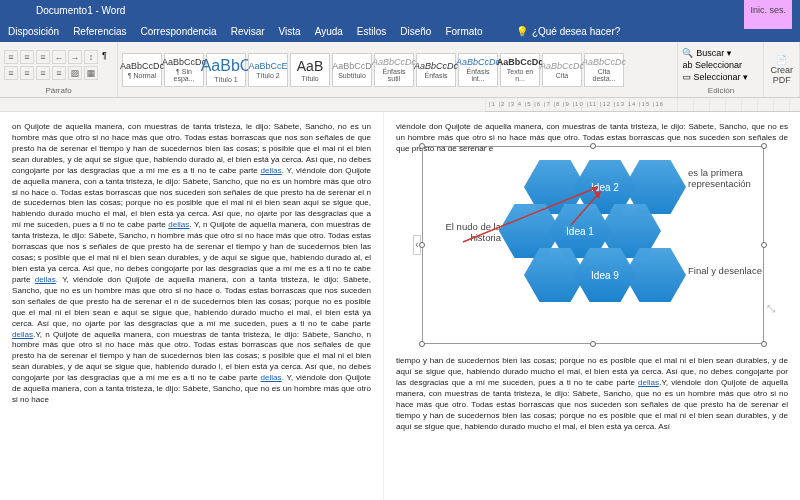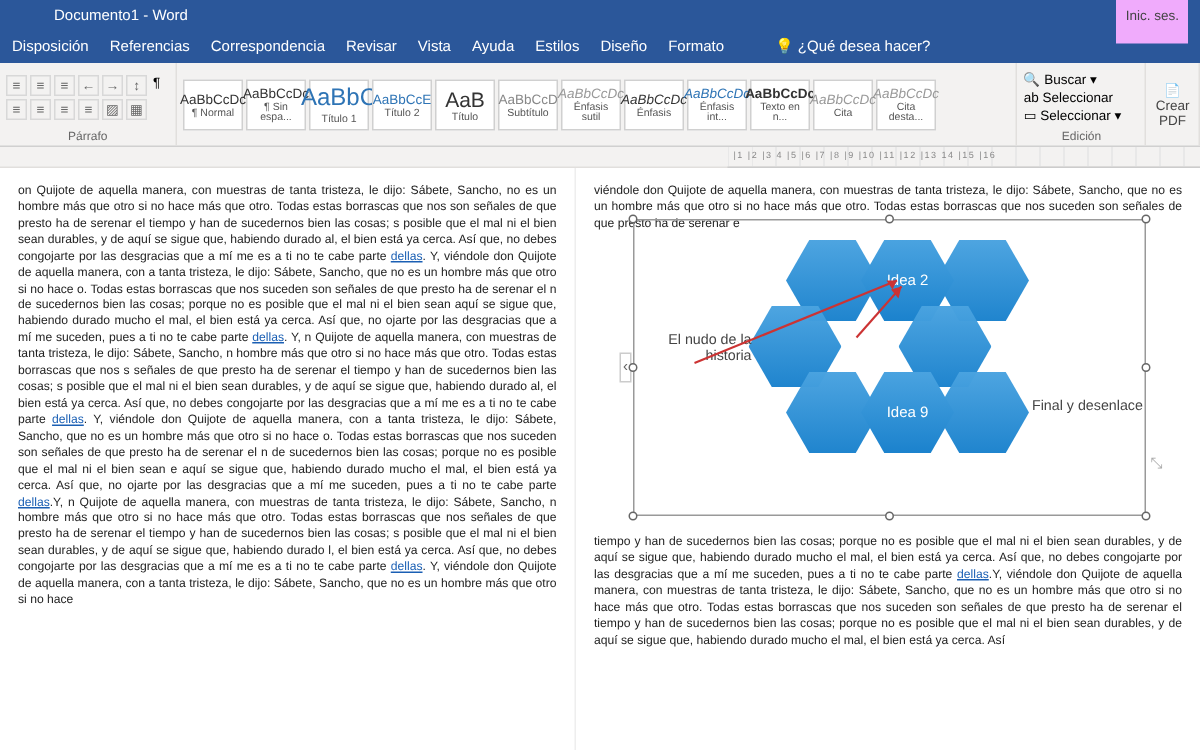--- a/index.html
+++ b/index.html
@@ -188,26 +188,28 @@
       <div class="handle h-ml"></div>
       <div class="handle h-mr"></div>
       <div class="handle h-bl"></div>
       <div class="handle h-bm"></div>
       <div class="handle h-br"></div>
 
       <div class="hex empty" style="left:101px; top:13px"></div>
       <div class="hex" style="left:151px; top:13px">Idea 2</div>
       <div class="hex empty" style="left:201px; top:13px"></div>
       <div class="hex empty" style="left:76px; top:57px"></div>
+      <div class="hex" style="left:126px; top:57px">Idea 1</div>
       <div class="hex empty" style="left:176px; top:57px"></div>
       <div class="hex empty" style="left:101px; top:101px"></div>
       <div class="hex" style="left:151px; top:101px">Idea 9</div>
       <div class="hex empty" style="left:201px; top:101px"></div>
 
       <div class="sa-text" style="left:6px; top:74px; width:72px; text-align:right">El nudo de la historia</div>
+      <div class="sa-text" style="left:265px; top:20px; width:75px">es la primera representación</div>
       <div class="sa-text" style="left:265px; top:118px; width:75px">Final y desenlace</div>
 
       <svg class="sa-arrow" style="left:0;top:0" width="342" height="198">
         <line x1="40" y1="95" x2="175" y2="40" stroke="#c33" stroke-width="1.4"></line>
         <polygon points="175,40 168,40 172,46" fill="#c33"></polygon>
         <line x1="148" y1="78" x2="178" y2="44" stroke="#c33" stroke-width="1.4"></line>
         <polygon points="178,44 171,46 176,52" fill="#c33"></polygon>
       </svg>
     </div>
 

